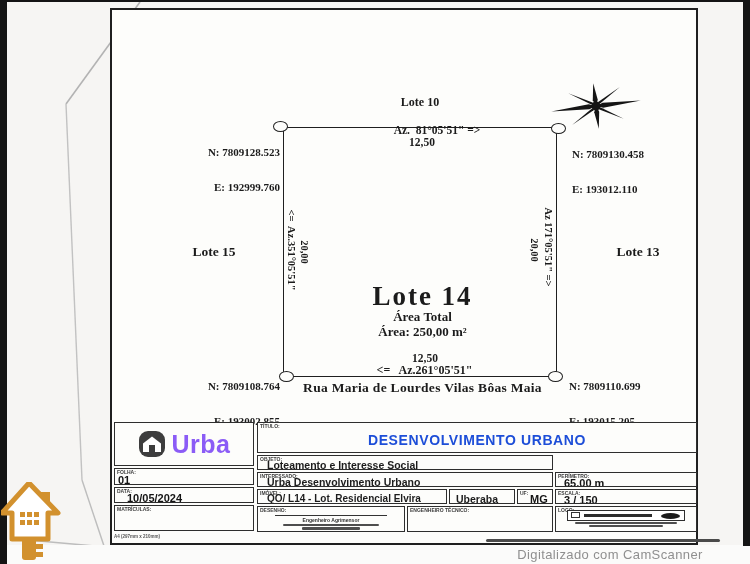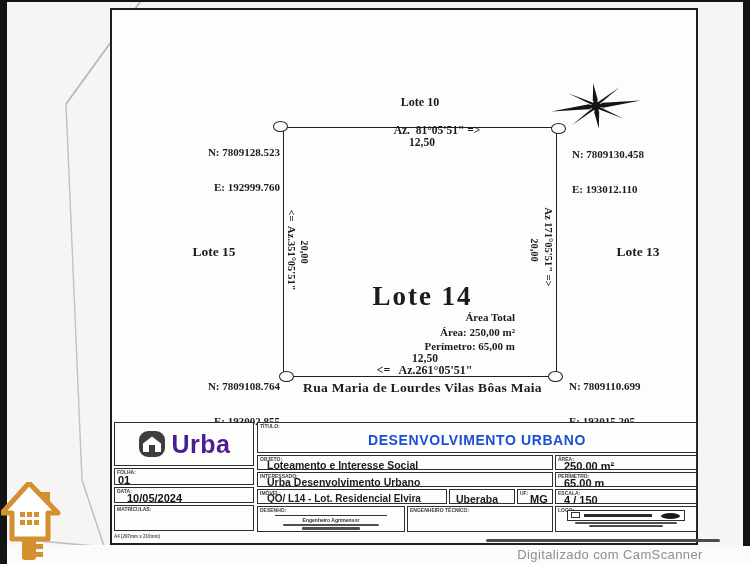--- a/index.html
+++ b/index.html
@@ -23,31 +23,31 @@
             border:1.7px solid #1f1f1f;box-sizing:border-box;z-index:2;}
   .corner{position:absolute;width:15px;height:11px;border:1.6px solid #1f1f1f;border-radius:50%;
           background:#fdfdfb;box-sizing:border-box;z-index:3;}
   .t-serif{font-family:"Liberation Serif",serif;font-weight:bold;color:#1b1b1b;}
   .coords{font-size:11px;line-height:11.5px;white-space:pre;}
   .lbl-lote{font-size:13.5px;}
   .az{font-size:11.5px;white-space:pre;}
   .vert{white-space:pre;transform:translate(-50%,-50%) rotate(90deg);font-size:10.5px;}
   .center-block{text-align:center;}
   .lote14-title{font-size:27px;letter-spacing:2px;line-height:27px;}
-  .lote14-line{font-size:11px;line-height:14.5px;text-align:right;}
+  .lote14-line{font-size:13px;line-height:14.5px;}
   .street{font-size:13.5px;letter-spacing:.3px;}
   
   .cell{position:absolute;border:1.6px solid #2e2e2e;background:#fdfdfb;box-sizing:border-box;
         overflow:hidden;z-index:3;font-family:"Liberation Sans",sans-serif;}
   .cl{position:absolute;top:0px;left:2px;font:bold 5px "Liberation Sans",sans-serif;color:#3c3c3c;letter-spacing:0;}
   .titulo-v{width:100%;text-align:center;font:bold 14px "Liberation Sans",sans-serif;letter-spacing:.6px;margin-top:9px;color:#1d4ed8;}
   .row-v{font:bold 10.5px "Liberation Sans",sans-serif;color:#1d1d1d;position:absolute;left:9px;top:3px;white-space:nowrap;}
   .num-v{font:bold 11px "Liberation Sans",sans-serif;color:#141414;position:absolute;left:8px;top:4px;}
   .urba-wrap{display:flex;align-items:center;justify-content:center;height:100%;gap:6px;}
-  .urba-text{font:bold 25px "Liberation Sans",sans-serif;color:#4c1d95;letter-spacing:.5px;}
+  .urba-text{font:bold 25px "Liberation Sans",sans-serif;color:#8b5cf6;letter-spacing:.5px;}
   .sig-rule{border-top:1.3px solid #333;width:112px;margin:8px auto 1px;}
   .sig-title{text-align:center;font:bold 5px "Liberation Sans",sans-serif;color:#2f2f2f;}
   .smudge{background:#4e4e4e;border-radius:1px;margin:1px auto 0;}
   .logo-strip{position:relative;width:118px;height:11px;border:1.5px solid #2e2e2e;margin:3px auto 1px;box-sizing:border-box;background:#fff;}
   .ls-sq{position:absolute;left:3px;top:1px;width:9px;height:6px;border:1.1px solid #333;box-sizing:border-box;}
   .ls-bar{position:absolute;left:16px;top:3px;width:68px;height:3px;background:#2c2c2c;}
   .ls-oval{position:absolute;right:4px;top:1.5px;width:19px;height:6px;background:#1a1a1a;border-radius:50%;}
   .a4-note{position:absolute;left:114px;top:534px;font:bold 4.5px "Liberation Sans",sans-serif;color:#555;z-index:3;}
 </style>
 </head>
@@ -114,21 +114,20 @@
   <div class="abs t-serif vert" style="left:548px;top:247px;">Az 171°05'51" =&gt;</div>
   <div class="abs t-serif vert" style="left:534px;top:250px;">20,00</div>
 
   <div class="abs t-serif az" style="left:375px;top:352px;width:100px;text-align:center;">12,50</div>
   <div class="abs t-serif az" style="left:342px;top:363px;width:165px;text-align:center;font-size:12px;">&lt;=   Az.261°05'51"</div>
 
   <div class="abs t-serif center-block" style="left:330px;top:283px;width:185px;">
     <div class="lote14-title">Lote 14</div>
     <div class="lote14-line">Área Total</div>
     <div class="lote14-line">Área: 250,00 m²</div>
-    <div class="lote14-line">Perímetro: 65,00 m</div>
   </div>
 
   <div class="abs t-serif street" style="left:270px;top:380px;width:305px;text-align:center;">Rua Maria de Lourdes Vilas Bôas Maia</div>
 
   <div class="cell" style="left:114px;top:422px;width:140px;height:44px;">
     <div class="urba-wrap">
       <svg width="28" height="28" viewBox="0 0 28 28">
         <rect x="1" y="1" width="26" height="26" rx="9" fill="#3d3d3d"></rect>
         <path d="M14 6.5 L23 13.5 L23 22 L5 22 L5 13.5 Z" fill="#ffffff"></path>
         <rect x="11" y="15" width="6" height="7" fill="#3d3d3d"></rect>
@@ -151,24 +150,20 @@
 
   <div class="cell" style="left:257px;top:422px;width:440px;height:31px;">
     <span class="cl">TÍTULO:</span>
     <div class="titulo-v">DESENVOLVIMENTO URBANO</div>
   </div>
 
   <div class="cell" style="left:257px;top:455px;width:296px;height:15px;">
     <span class="cl">OBJETO:</span>
     <span class="row-v">Loteamento e Interesse Social</span>
   </div>
-  <div class="cell" style="left:555px;top:455px;width:142px;height:15px;">
-    <span class="cl">ÁREA:</span>
-    <span class="num-v">250,00 m²</span>
-  </div>
 
   <div class="cell" style="left:257px;top:472px;width:296px;height:15px;">
     <span class="cl">INTERESSADO:</span>
     <span class="row-v">Urba Desenvolvimento Urbano</span>
   </div>
   <div class="cell" style="left:555px;top:472px;width:142px;height:15px;">
     <span class="cl">PERÍMETRO:</span>
     <span class="num-v">65,00 m</span>
   </div>
 
@@ -178,21 +173,21 @@
   </div>
   <div class="cell" style="left:449px;top:489px;width:66px;height:15px;">
     <span class="row-v" style="left:6px;">Uberaba</span>
   </div>
   <div class="cell" style="left:517px;top:489px;width:36px;height:15px;">
     <span class="cl">UF:</span>
     <span class="num-v" style="left:12px;top:3px;">MG</span>
   </div>
   <div class="cell" style="left:555px;top:489px;width:142px;height:15px;">
     <span class="cl">ESCALA:</span>
-    <span class="num-v">4 / 150</span>
+    <span class="num-v">3 / 150</span>
   </div>
 
   <div class="cell" style="left:257px;top:506px;width:148px;height:26px;">
     <span class="cl">DESENHO:</span>
     <div class="sig-rule"></div>
     <div class="sig-title">Engenheiro Agrimensor</div>
     <div class="smudge" style="width:96px;height:2.4px;"></div>
     <div class="smudge" style="width:58px;height:2.2px;"></div>
   </div>
   <div class="cell" style="left:407px;top:506px;width:146px;height:26px;">

